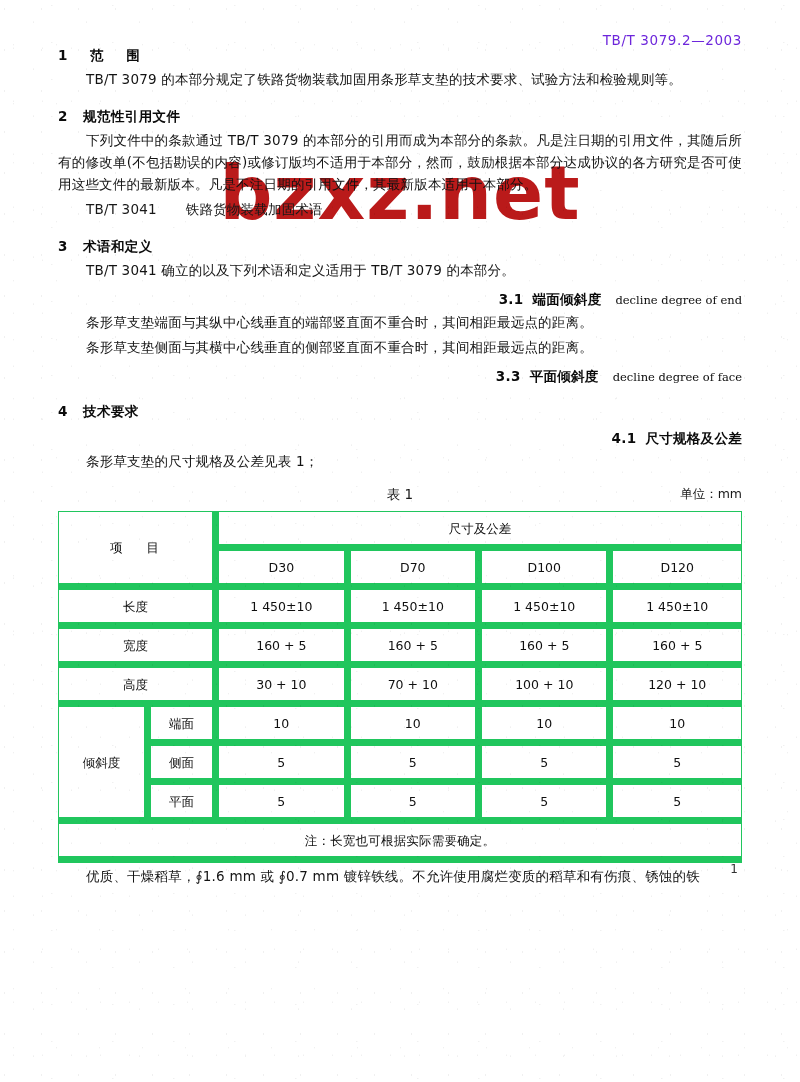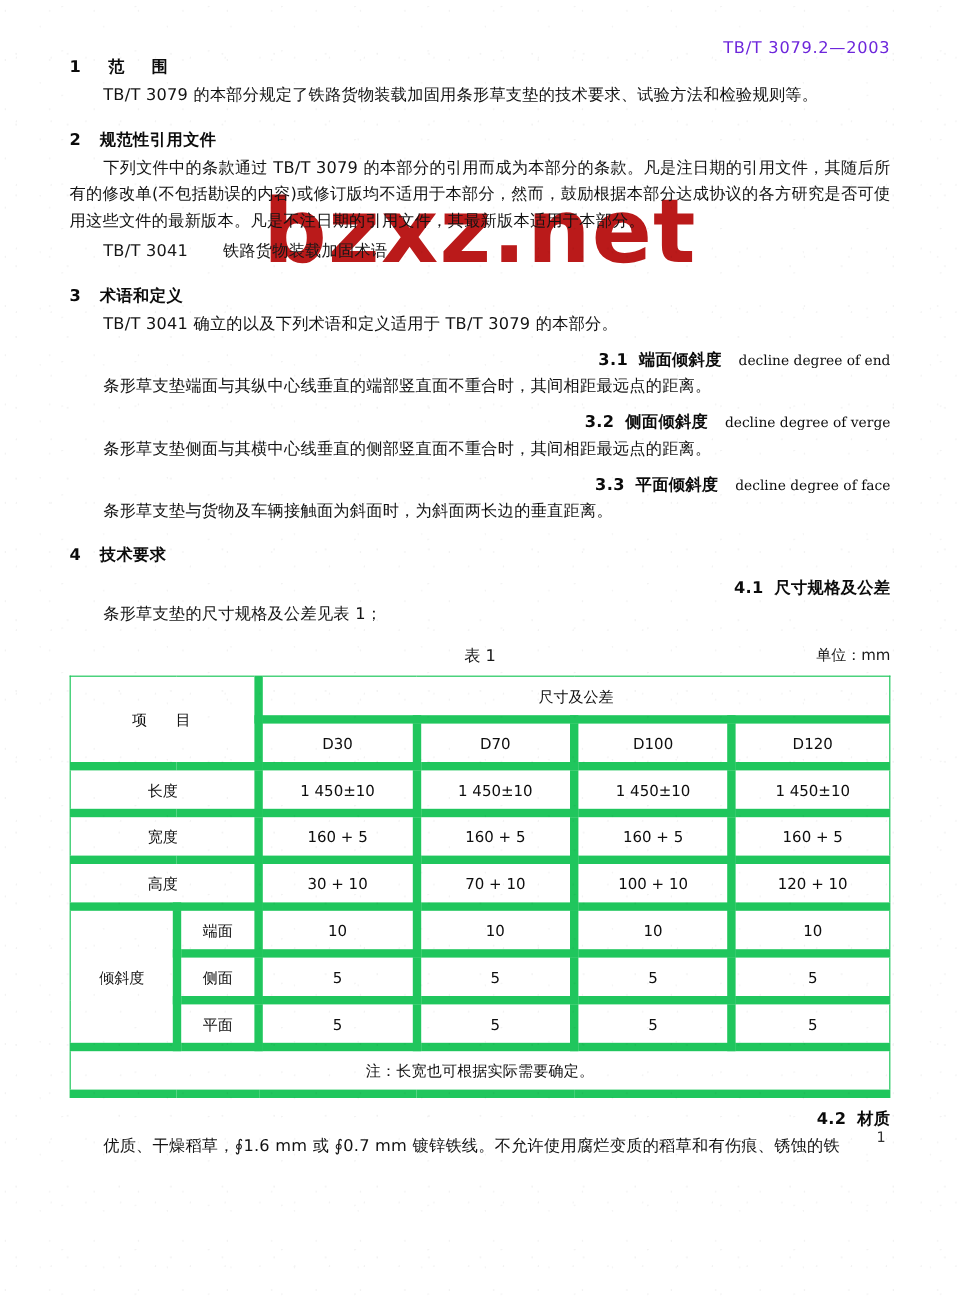--- a/index.html
+++ b/index.html
@@ -204,29 +204,25 @@
         <span>3</span>
         &nbsp;&nbsp;<span>术语和定义</span>
       </div>
       <p class="para">TB/T 3041 确立的以及下列术语和定义适用于 TB/T 3079 的本部分。</p>
 
       <div class="sub-head">
         <span class="num">3.1</span><span>端面倾斜度</span><span class="en">decline degree of end</span>
       </div>
       <p class="para">条形草支垫端面与其纵中心线垂直的端部竖直面不重合时，其间相距最远点的距离。</p>
 
-      <div class="sub-head">
-        <span class="num">3.2</span><span>侧面倾斜度</span><span class="en">decline degree of verge</span>
-      </div>
       <p class="para">条形草支垫侧面与其横中心线垂直的侧部竖直面不重合时，其间相距最远点的距离。</p>
 
       <div class="sub-head">
         <span class="num">3.3</span><span>平面倾斜度</span><span class="en">decline degree of face</span>
       </div>
-      <p class="para">条形草支垫与货物及车辆接触面为斜面时，为斜面两长边的垂直距离。</p>
 
       <div class="sec-head">
         <span>4</span>
         &nbsp;&nbsp;<span>技术要求</span>
       </div>
 
       <div class="sub-head">
         <span class="num">4.1</span><span>尺寸规格及公差</span>
       </div>
       <p class="para">条形草支垫的尺寸规格及公差见表 1；</p>
@@ -301,23 +297,20 @@
             <td>5</td>
             <td class="outer-r">5</td>
           </tr>
 
           <tr class="note-row">
             <td class="outer-l outer-r" colspan="6">注：长宽也可根据实际需要确定。</td>
           </tr>
         </tbody>
       </table>
 
-      <div class="sub-head">
-        <span class="num">4.2</span><span>材质</span>
-      </div>
       <p class="para">优质、干燥稻草，∮1.6 mm 或 ∮0.7 mm 镀锌铁线。不允许使用腐烂变质的稻草和有伤痕、锈蚀的铁</p>
 
     </div>
 
     <div class="page-num">1</div>
 
   </div>
 </div>
 
 </body></html>

